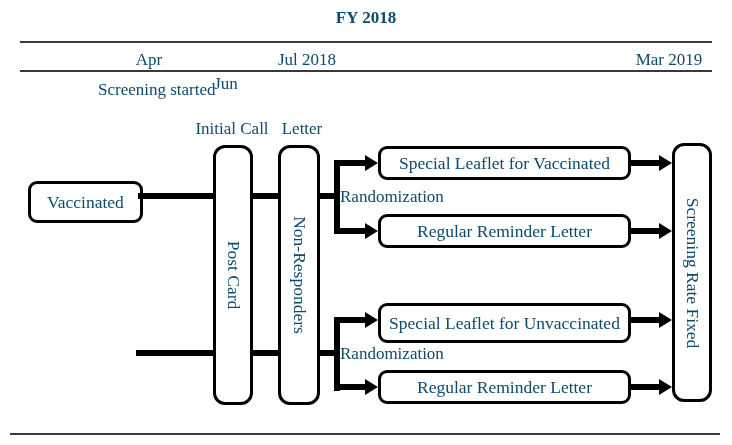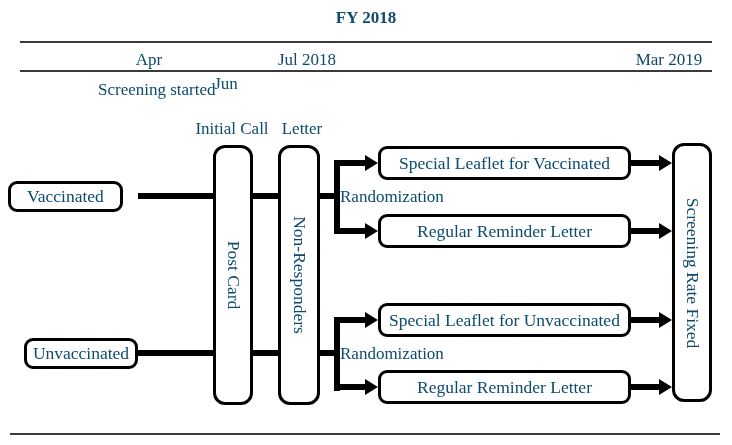--- a/index.html
+++ b/index.html
@@ -54,45 +54,42 @@
   <div class="abs lbl center-x" style="left:307px;top:51px;">Jul 2018</div>
   <div class="abs lbl center-x" style="left:649px;top:51px;margin-left:20px;">Mar 2019</div>
 
   <div class="abs rule" style="left:20px;top:70px;width:692px;"></div>
 
   <div class="abs lbl" style="left:98px;top:81px;">Screening started</div>
 
   <div class="abs lbl center-x" style="left:232px;top:120px;">Initial Call</div>
   <div class="abs lbl center-x" style="left:302px;top:120px;">Letter</div>
 
-  <div class="abs box" style="left:8px;top:181px;width:115px;height:31px;">
+  <div class="abs box" style="left:28px;top:181px;width:115px;height:42px;">
     <span>Vaccinated</span>
-  </div>
-  <div class="abs box" style="left:24px;top:338px;width:114px;height:31px;">
-    <span>Unvaccinated</span>
   </div>
 
   <div class="abs box vbox" style="left:213px;top:145px;width:40px;height:260px;">
     <span class="vtext">Post Card</span>
   </div>
   <div class="abs box vbox" style="left:278px;top:145px;width:42px;height:260px;">
     <span class="vtext">Non-Responders</span>
   </div>
   <div class="abs box vbox" style="left:672px;top:143px;width:40px;height:259px;">
     <span class="vtext">Screening Rate Fixed</span>
   </div>
 
   <div class="abs box" style="left:378px;top:146px;width:253px;height:34px;">
     <span>Special Leaflet for Vaccinated</span>
   </div>
   <div class="abs box" style="left:378px;top:214px;width:253px;height:34px;">
     <span>Regular Reminder Letter</span>
   </div>
 
-  <div class="abs box" style="left:378px;top:303px;width:253px;height:34px;">
+  <div class="abs box" style="left:378px;top:303px;width:253px;height:40px;">
     <span>Special Leaflet for Unvaccinated</span>
   </div>
   <div class="abs box" style="left:378px;top:370px;width:253px;height:34px;">
     <span>Regular Reminder Letter</span>
   </div>
 
   <div class="abs lbl" style="left:340px;top:188px;">Randomization</div>
   <div class="abs lbl" style="left:340px;top:345px;">Randomization</div>
 
   <div class="abs hline" style="left:138px;top:193px;width:75px;"></div>

